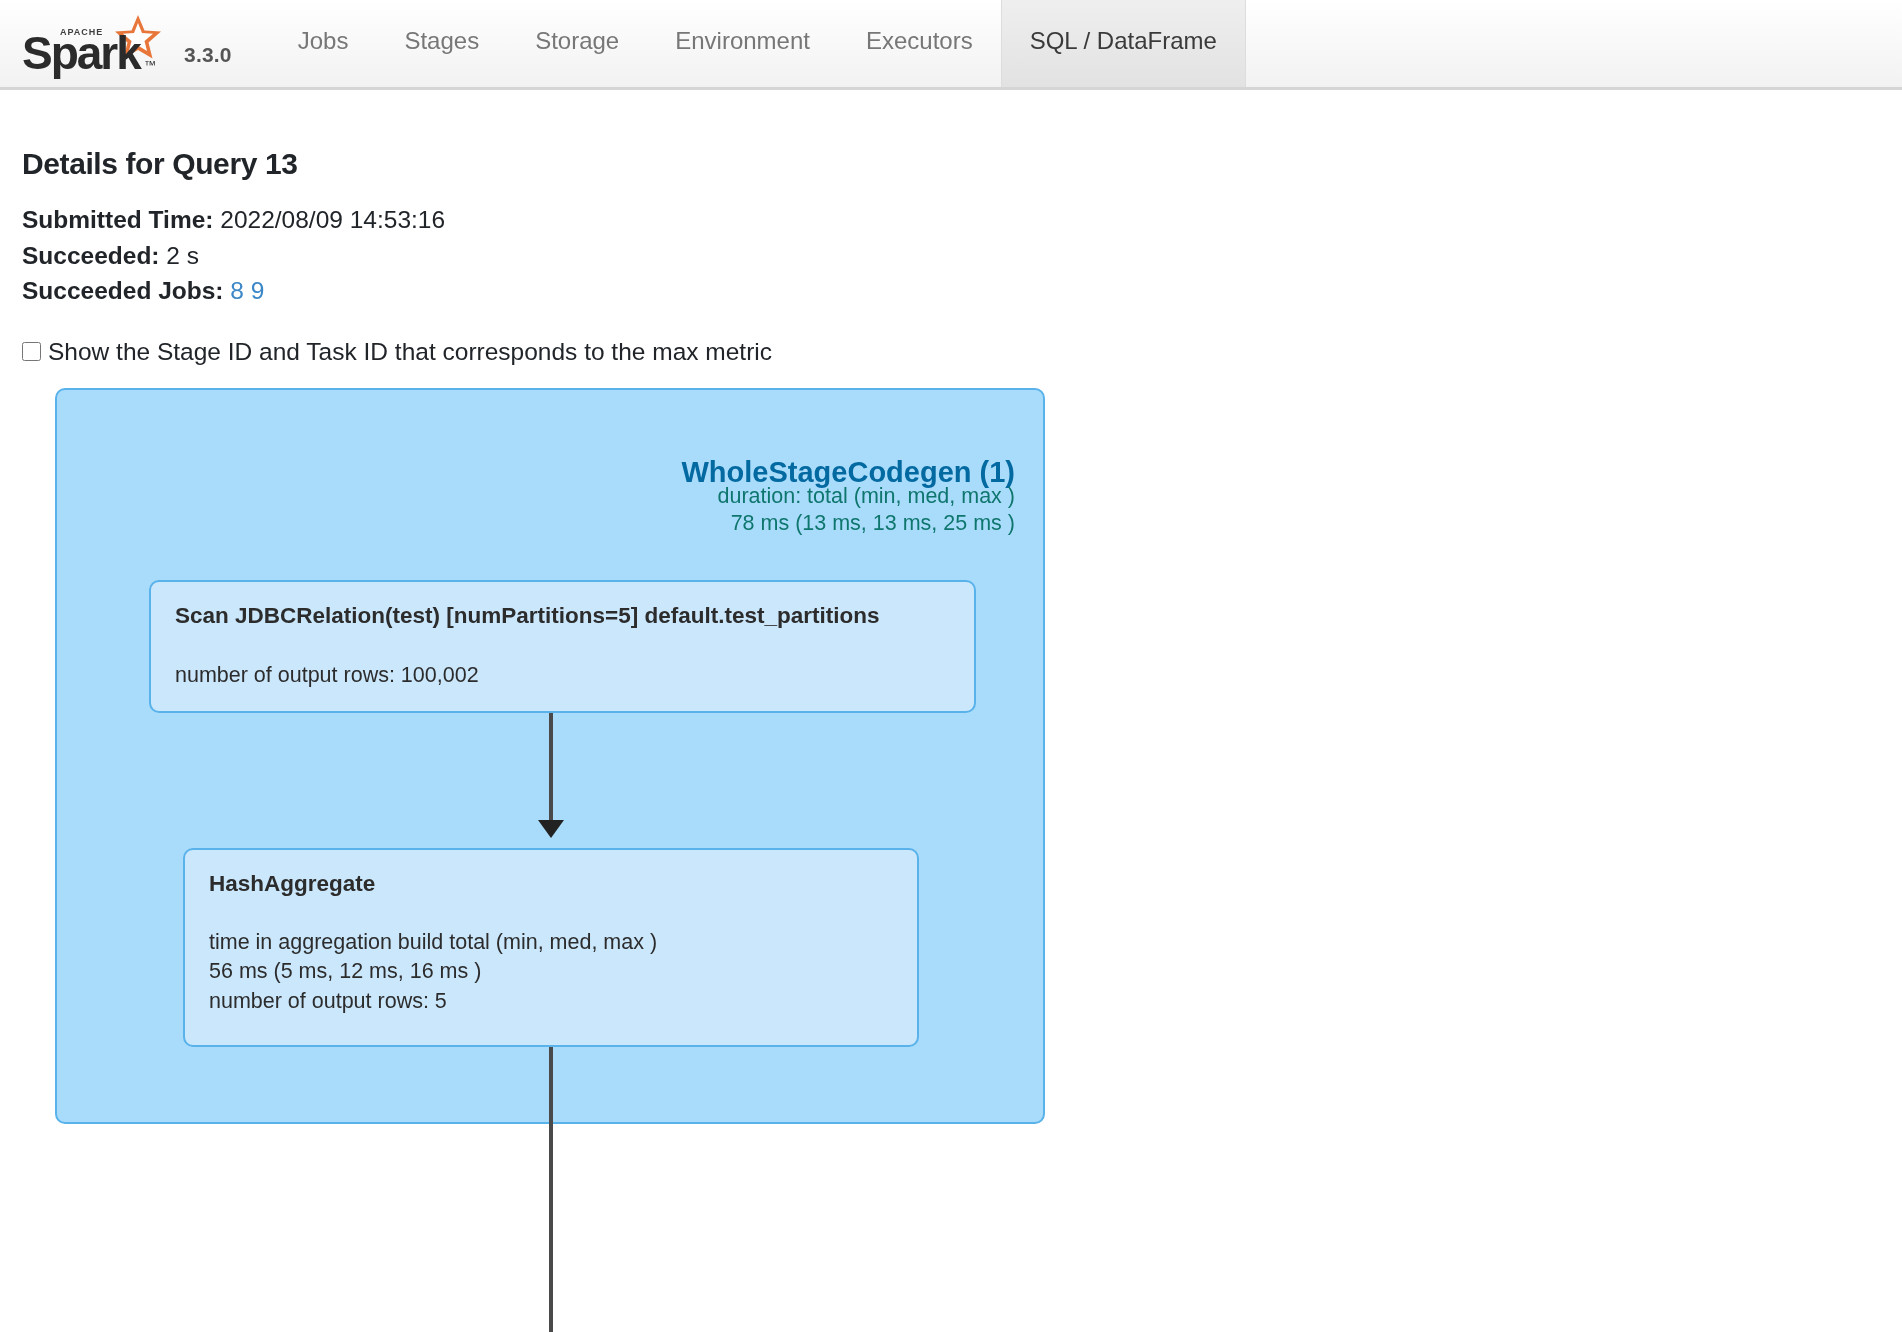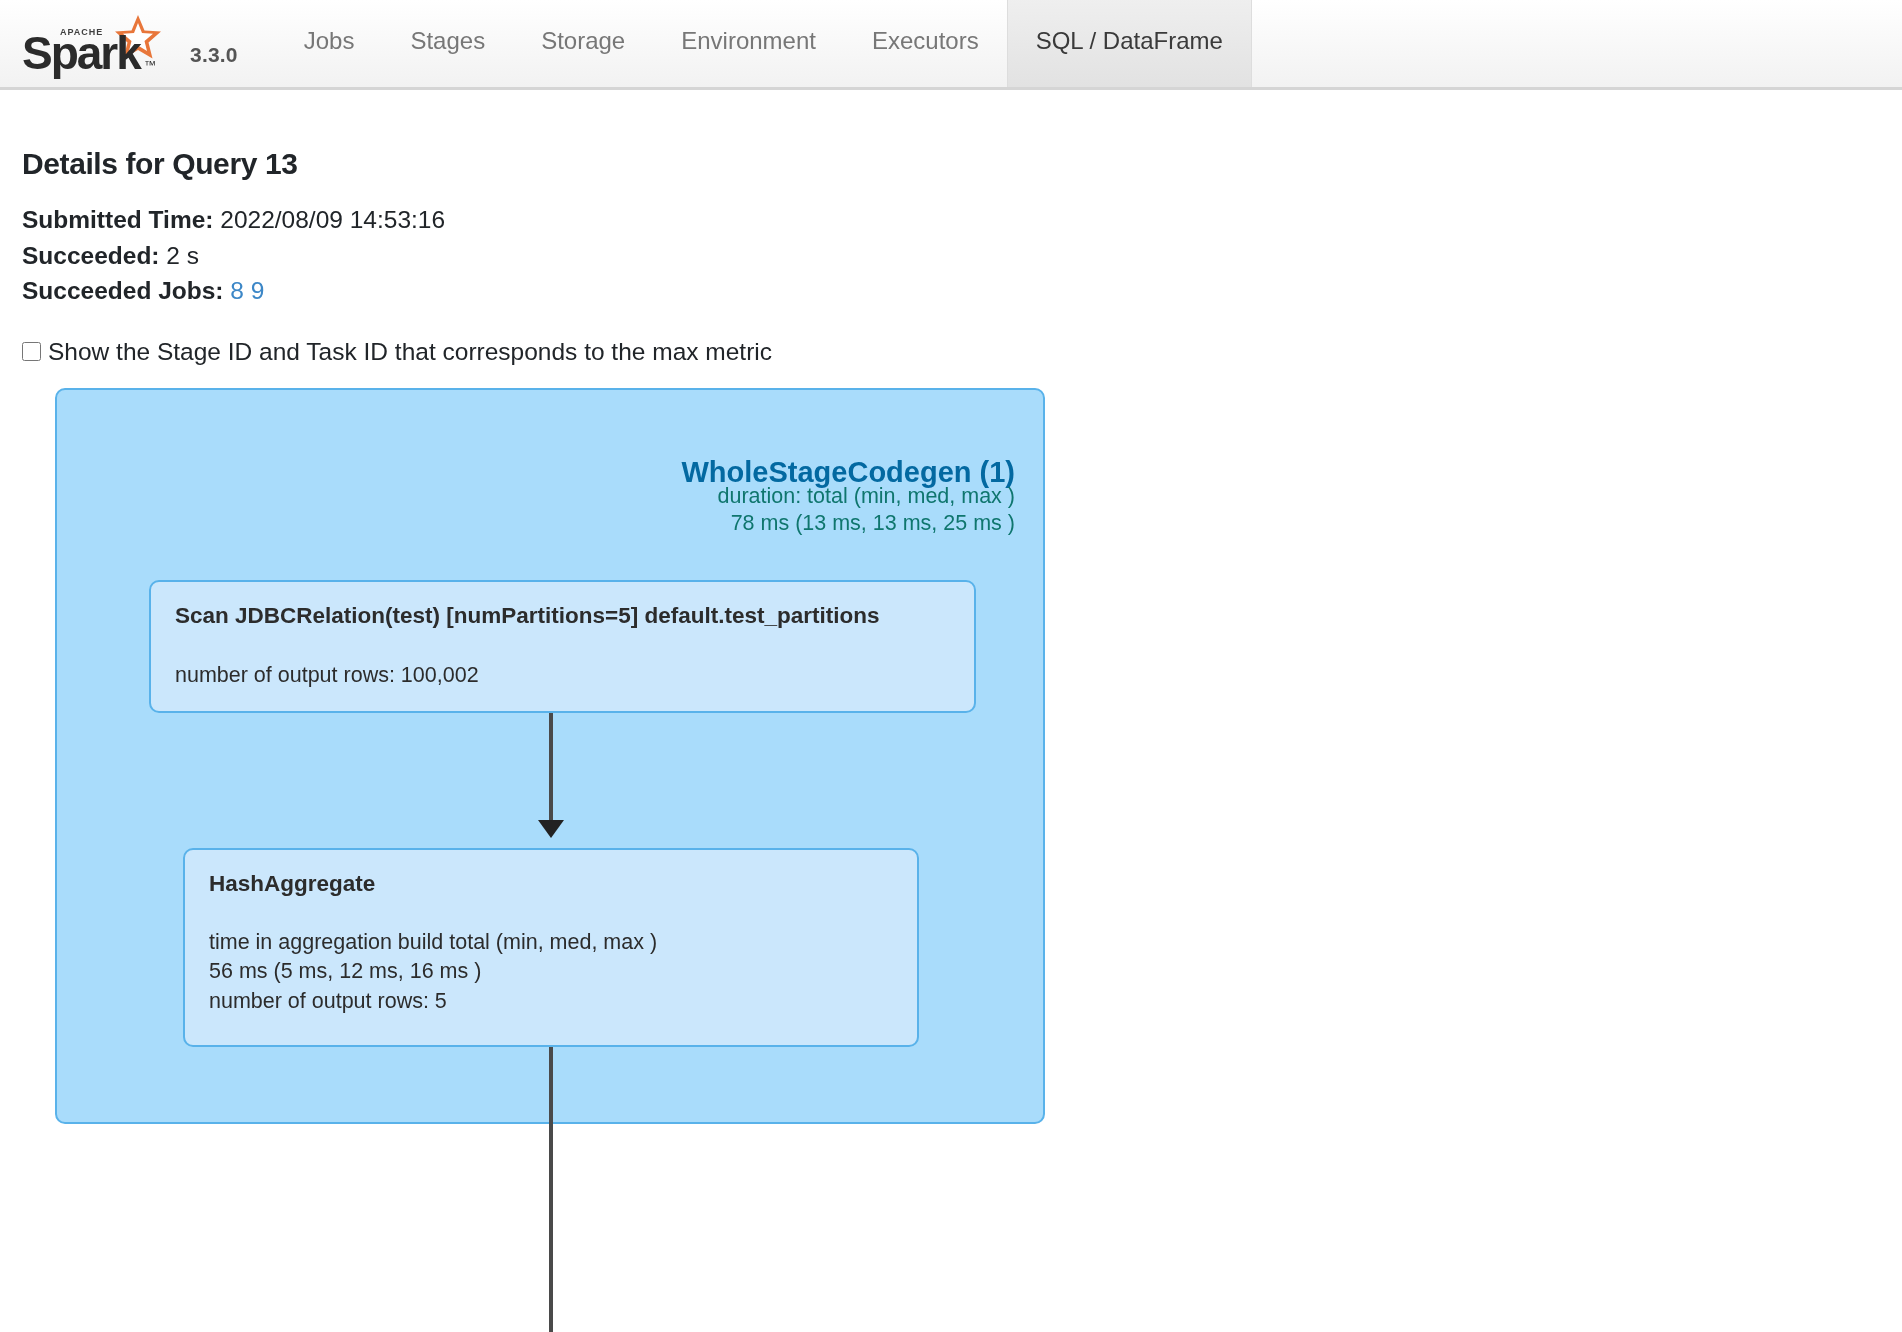--- a/index.html
+++ b/index.html
@@ -39,21 +39,21 @@
   .spark-logo {
     position: relative;
     width: 160px;
     height: 66px;
     display: block;
   }
   .version {
     font-size: 21px;
     font-weight: bold;
     color: #555;
-    margin-left: 10px;
+    margin-left: 4px;
     margin-bottom: 12px;
     letter-spacing: 0.2px;
   }
   .navtabs {
     display: flex;
     align-items: flex-end;
     height: 90px;
     margin-left: 38px;
   }
   .navtab {

